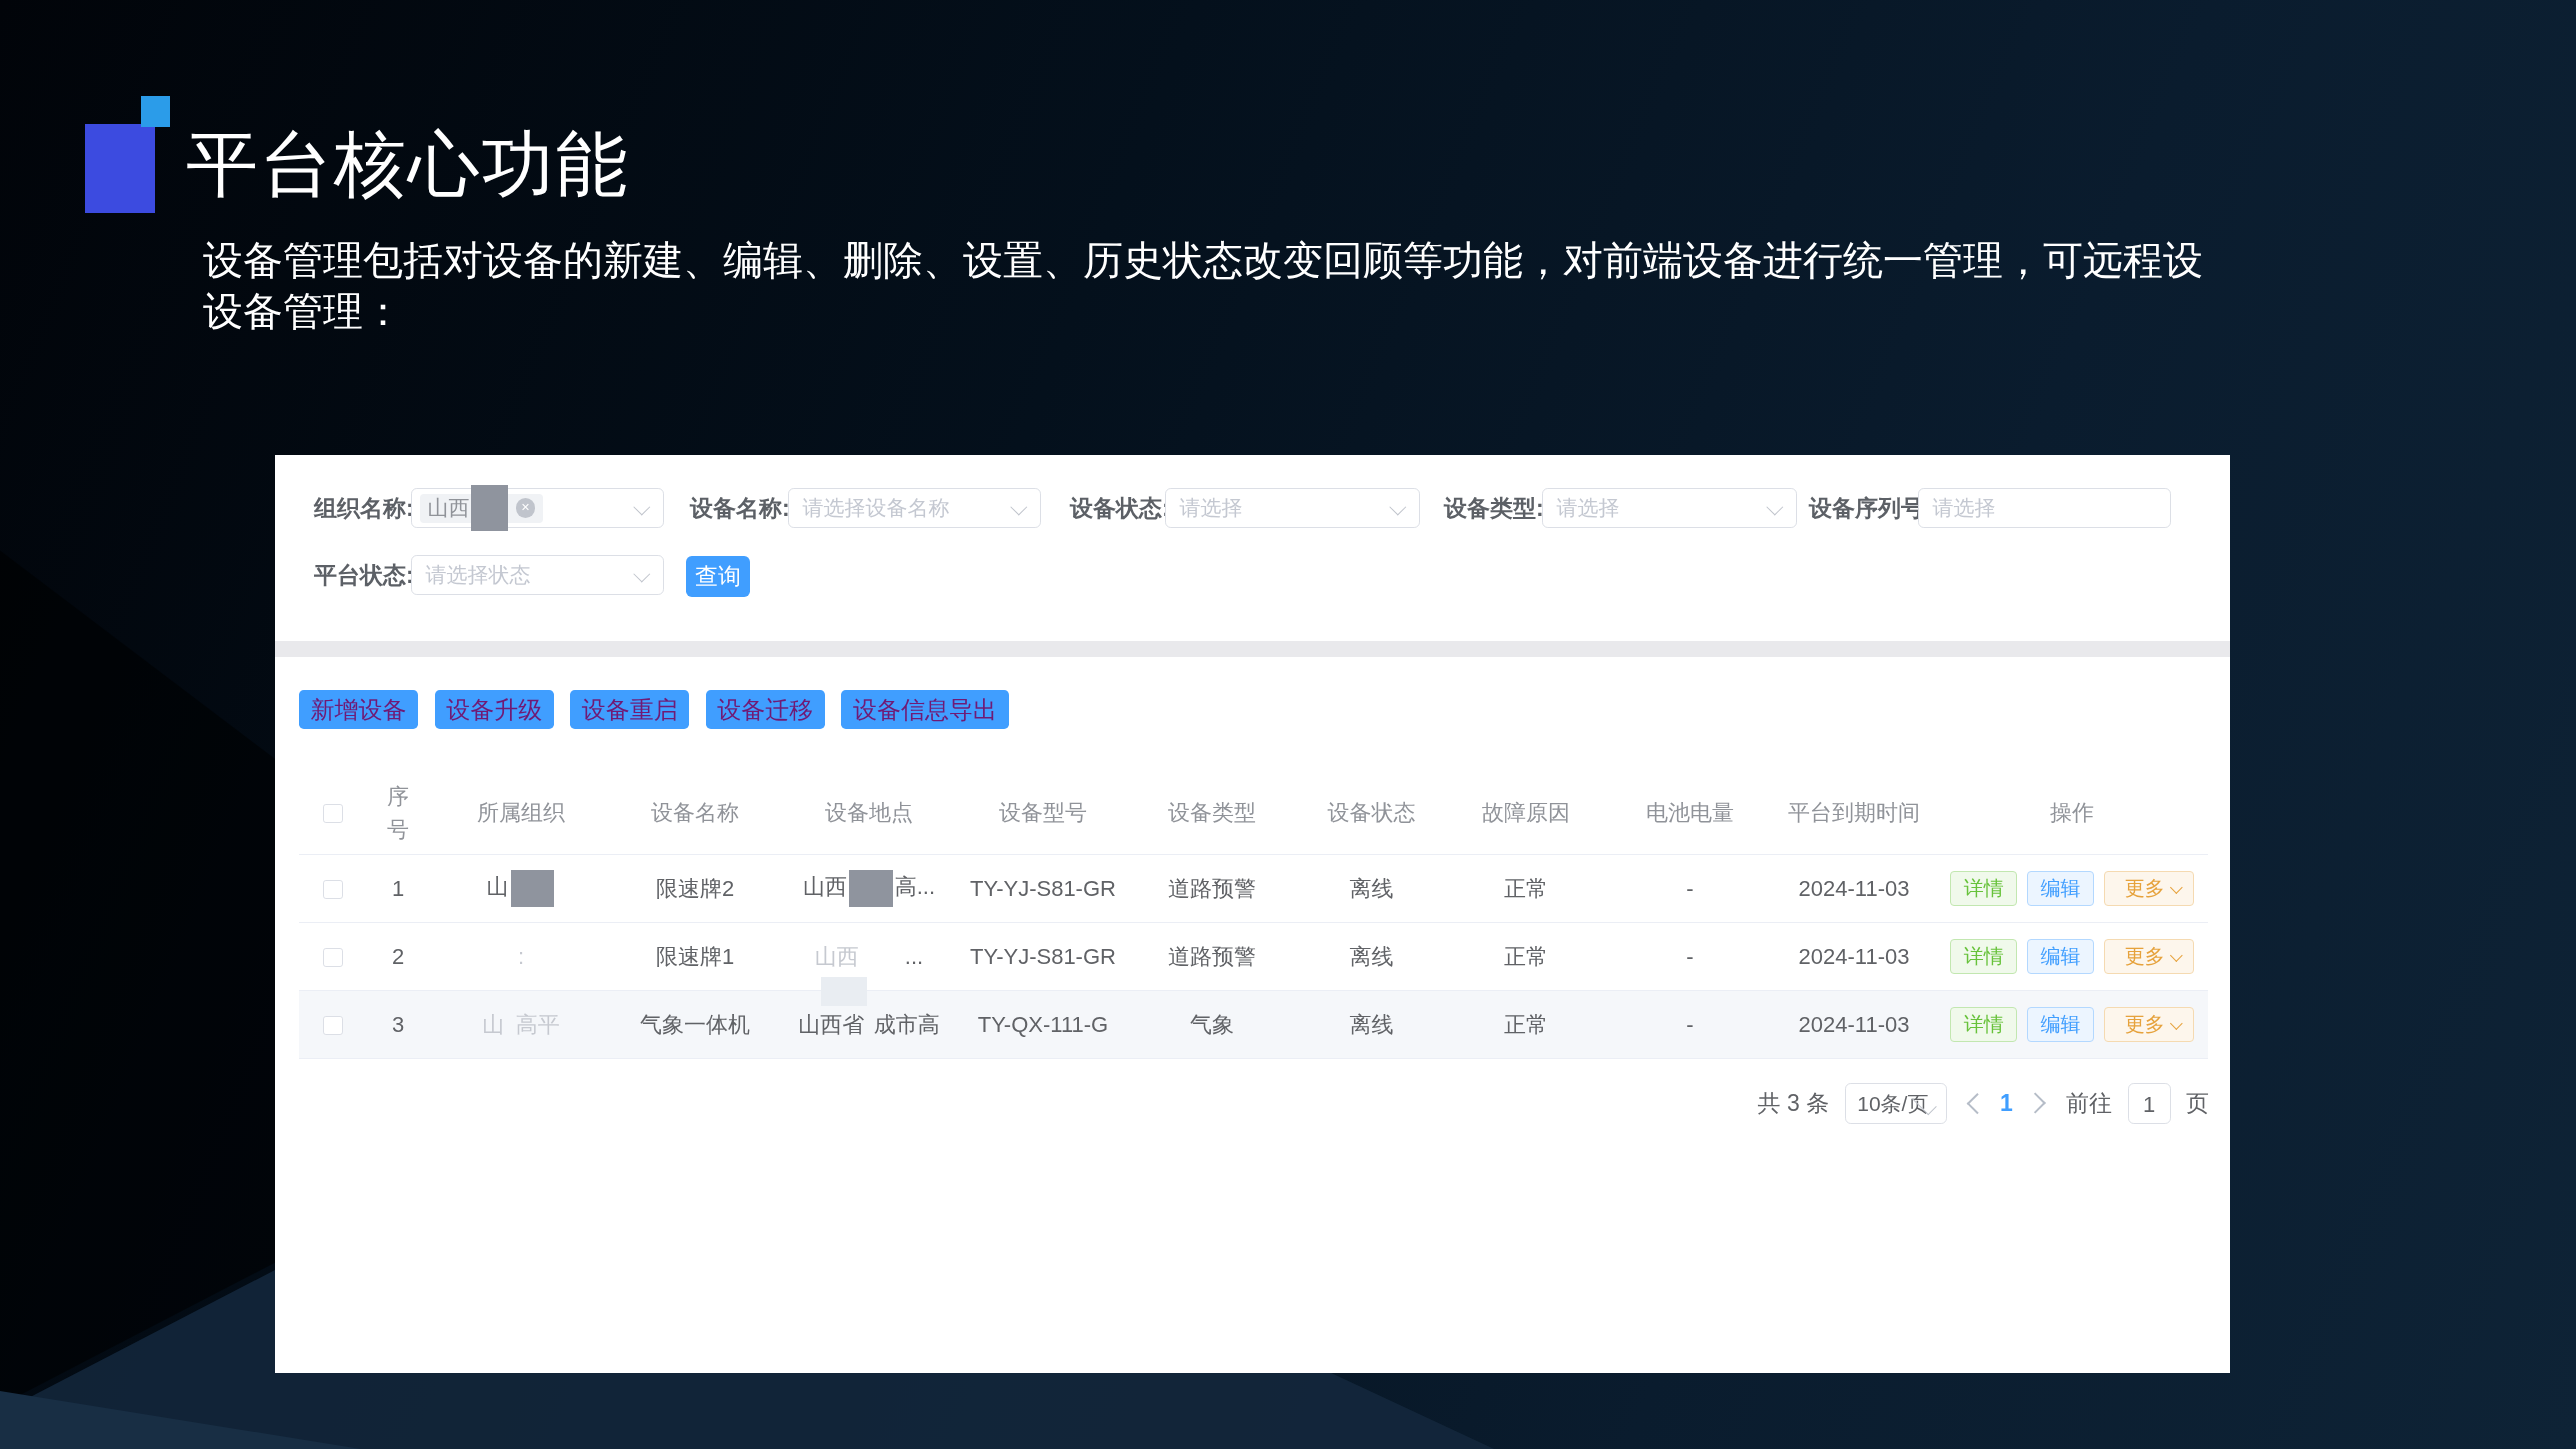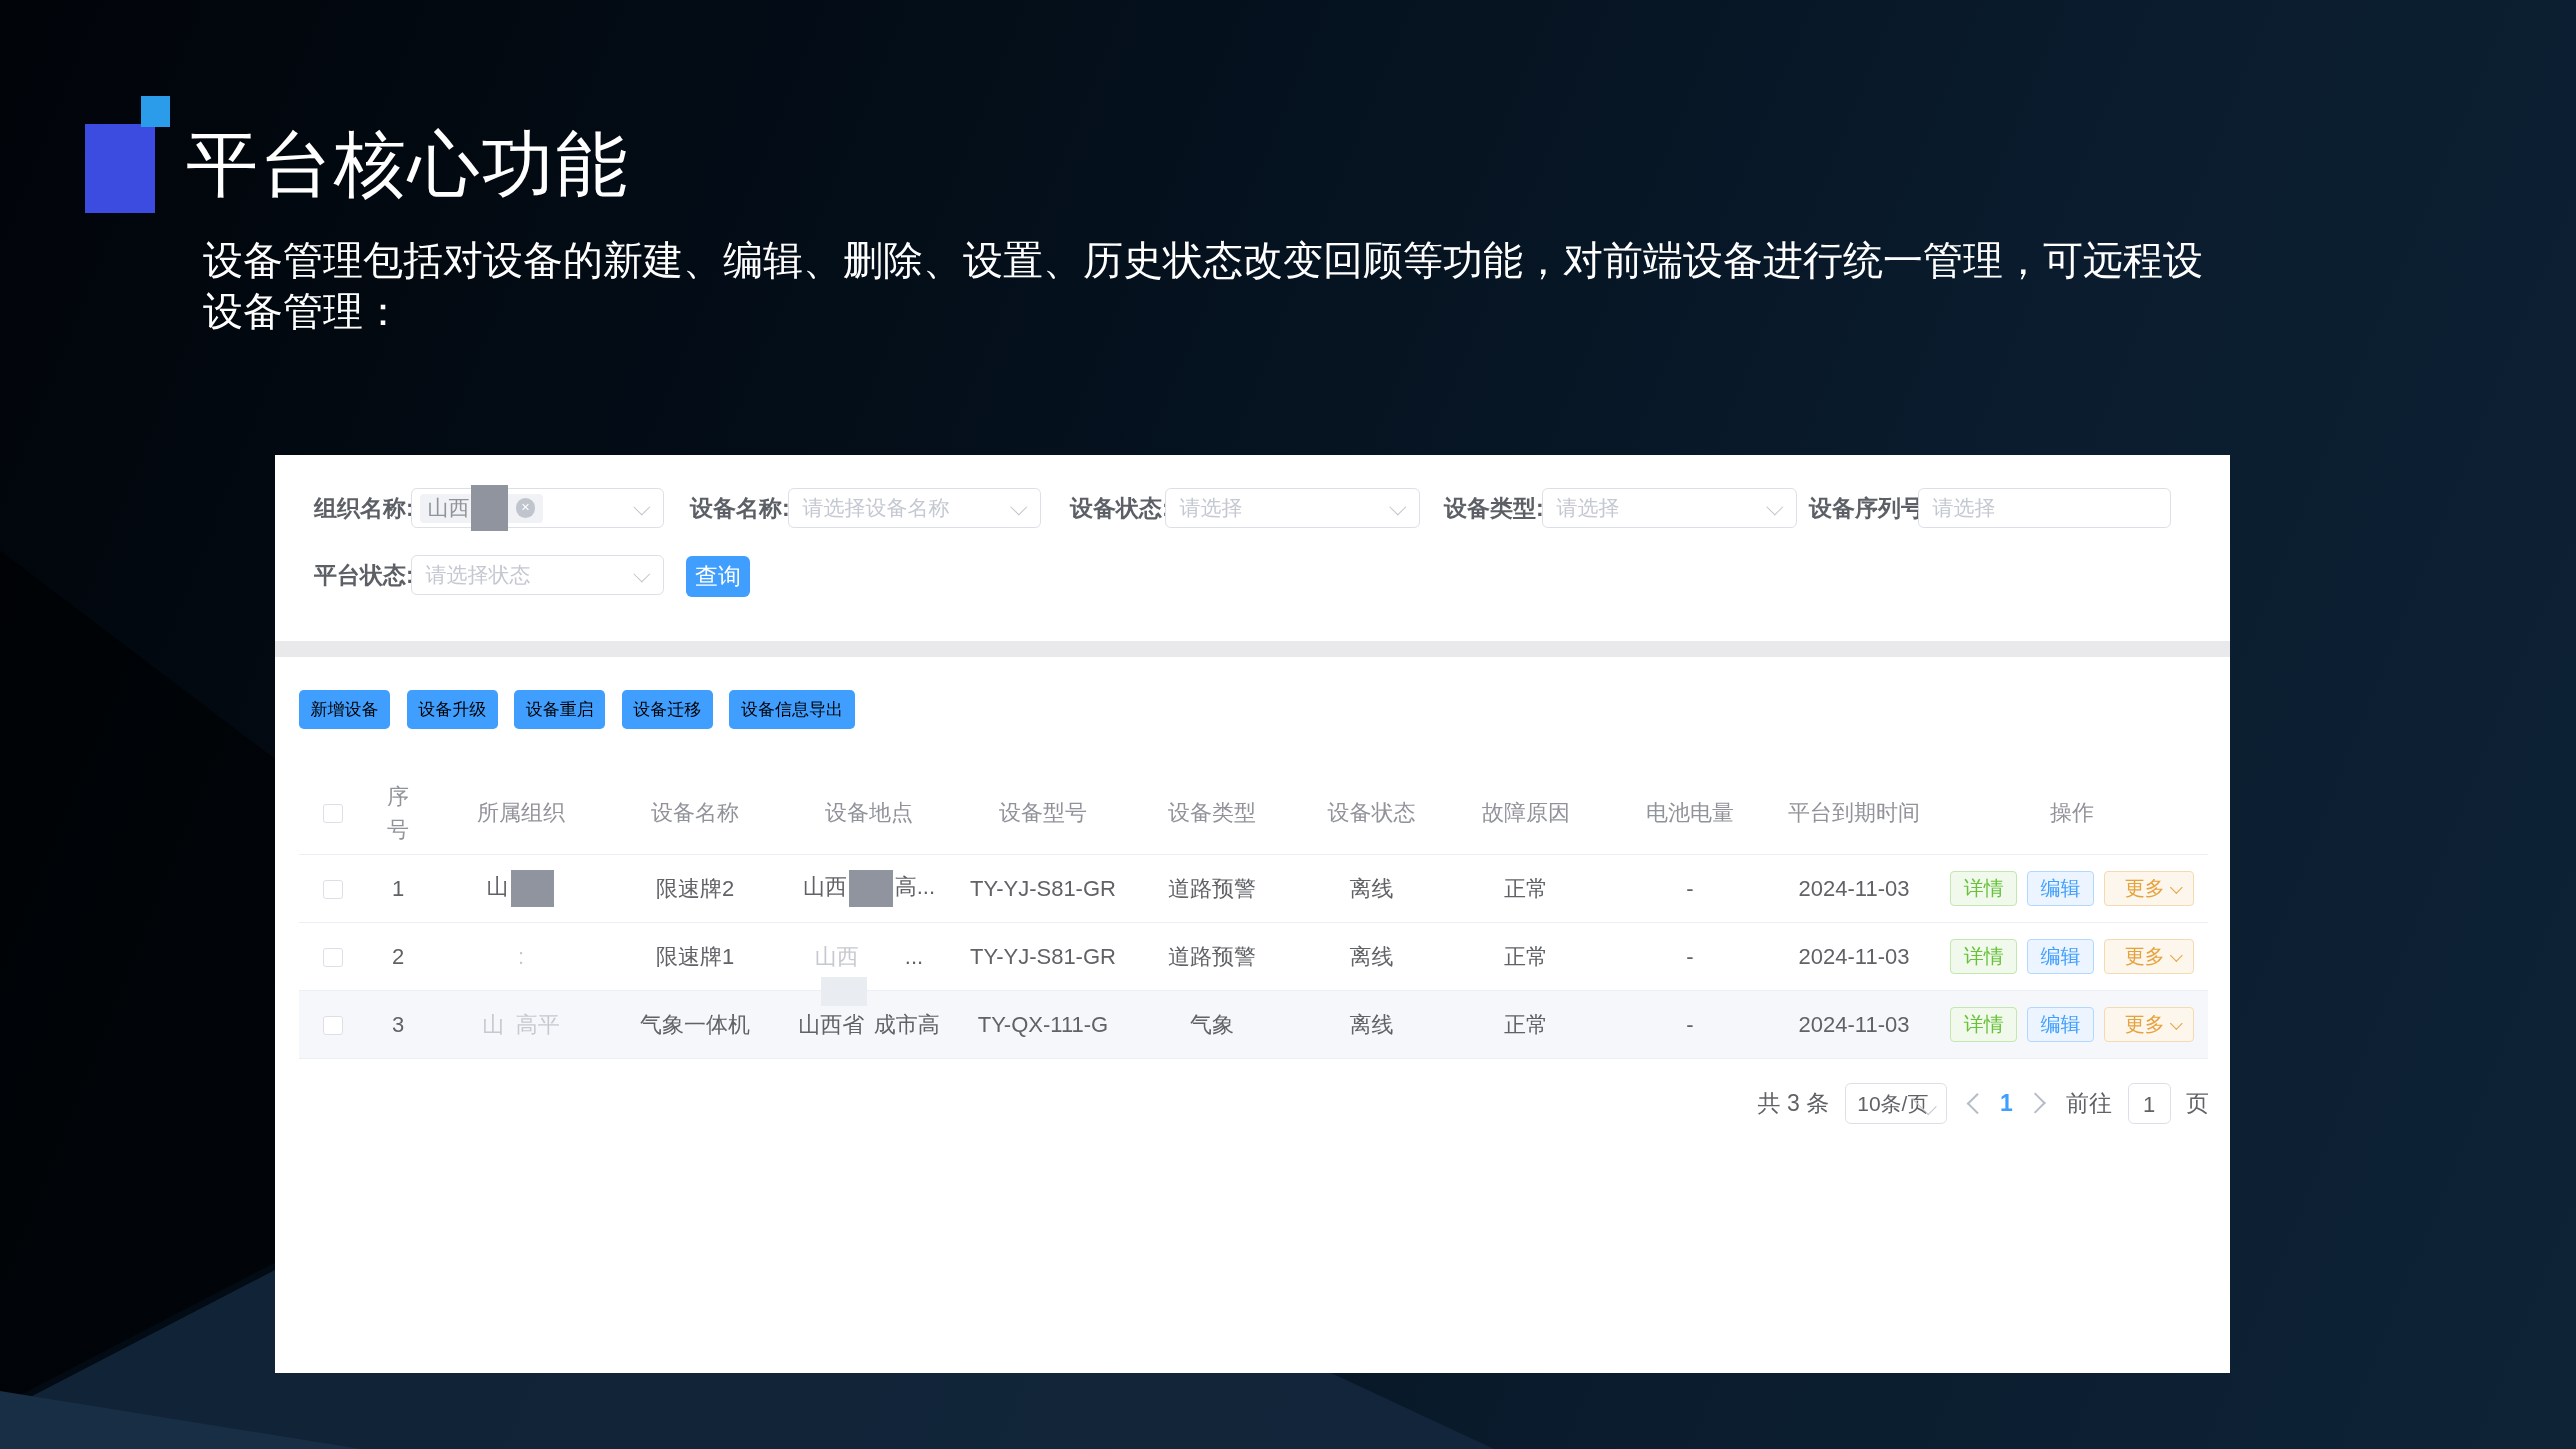--- a/index.html
+++ b/index.html
@@ -39,22 +39,22 @@
   .tag-text{font-size:21px;color:#909399;}
   .tag-redact{display:inline-block;width:37px;height:46px;background:#8f949e;margin:0 1.9px;}
   .tag-close{width:19.3px;height:19.3px;border-radius:50%;background:#c0c4cc;color:#fff;font-size:14.5px;
          line-height:19.3px;text-align:center;margin-left:5.8px;}
   .btn-primary{position:absolute;left:411px;top:101px;width:64px;height:41px;background:#409eff;
          color:#fff;border:none;border-radius:5.8px;font-size:23px;
          font-family:"Liberation Sans","DejaVu Sans",sans-serif;}
 
   
   .toolbar{position:absolute;left:24px;top:235px;display:flex;gap:16.4px;}
-  .tb-btn{height:39px;padding:0 11.6px;background:#409eff;color:#000000;border:none;border-radius:4.8px;
-         font-size:17px;font-family:"Liberation Sans","DejaVu Sans",sans-serif;white-space:nowrap;}
+  .tb-btn{height:39px;padding:0 11.6px;background:#409eff;color:#701a75;border:none;border-radius:4.8px;
+         font-size:24px;font-family:"Liberation Sans","DejaVu Sans",sans-serif;white-space:nowrap;}
 
   
   .dev-table{position:absolute;left:24px;top:316px;width:1908px;border-collapse:collapse;table-layout:fixed;}
   .dev-table th{height:83px;font-weight:400;font-size:22px;color:#909399;text-align:center;
          border-bottom:1px solid #ebeef5;padding:0;}
   .hwrap{display:inline-block;width:25px;word-break:break-all;line-height:1.5;}
   .dev-table td{height:67px;font-size:22px;color:#606266;text-align:center;
          border-bottom:1px solid #ebeef5;padding:0;white-space:nowrap;overflow:hidden;}
   tr.shaded{background:#f5f7fa;}
   .cb{display:inline-block;width:17.4px;height:17.4px;border:1.9px solid #dcdfe6;border-radius:2.9px;

